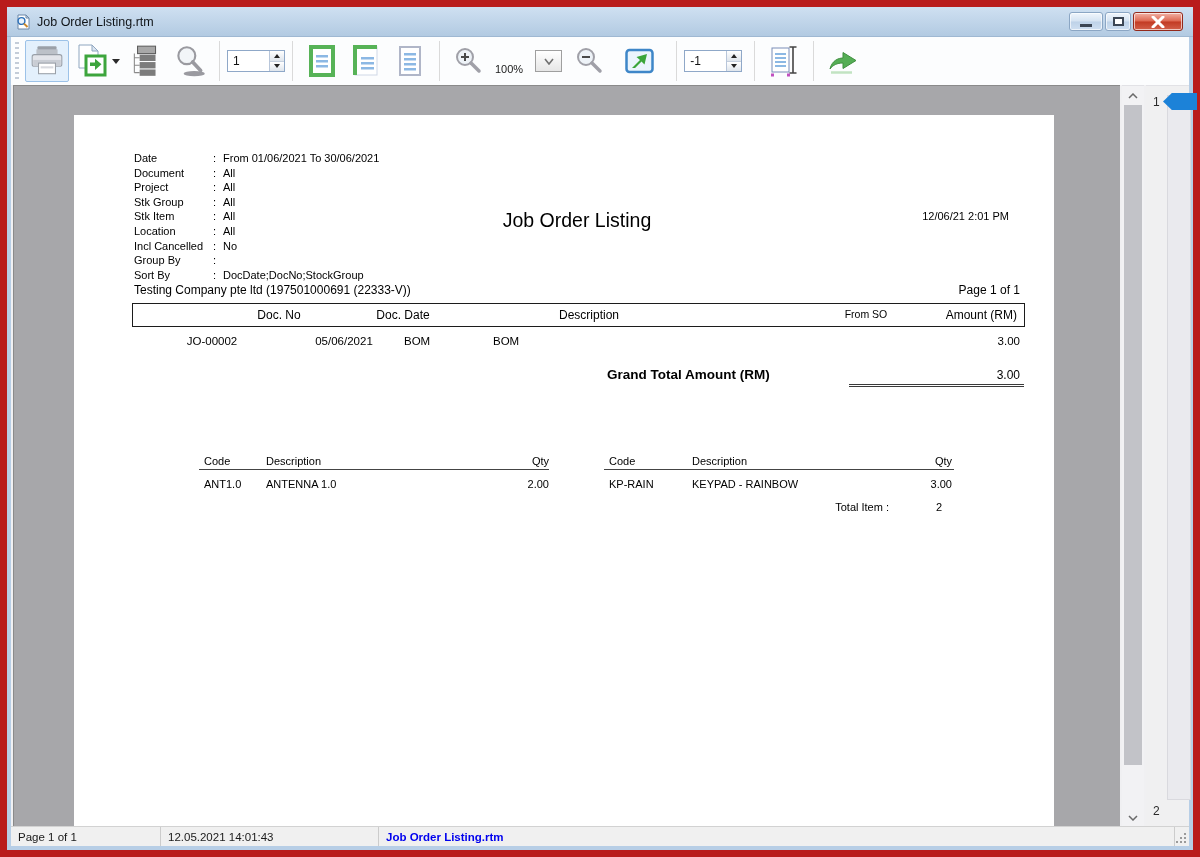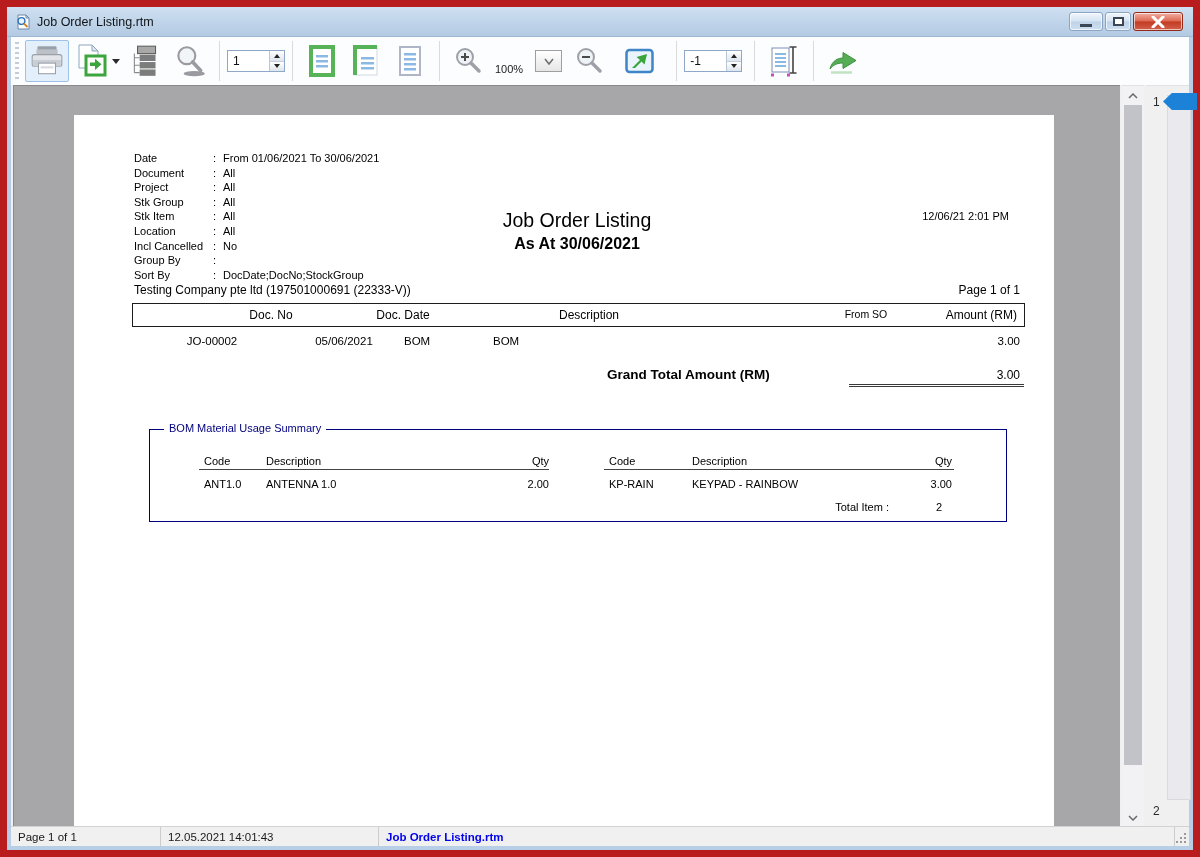--- a/index.html
+++ b/index.html
@@ -82,21 +82,21 @@
   .f-label { width:79px; }
   .f-colon { width:10px; }
   .rpt-title { left:203px; top:94px; width:600px; text-align:center; font-size:19.5px; font-weight:normal; }
   .rpt-subtitle { left:203px; top:120px; width:600px; text-align:center; font-size:16px; font-weight:bold; }
   .printed-at { right:45px; top:95px; font-size:11px; }
   .company { left:60px; top:168px; font-size:12px; }
   .pagelabel { right:34px; top:168px; font-size:12px; }
 
   .hdrbox { left:58px; top:188px; width:893px; height:24px; border:1px solid #1c1c1c; font-size:12px; }
   .hdrbox span { position:absolute; top:4px; }
-  .h-docno { left:88px; width:100px; text-align:center; }
+  .h-docno { left:96px; width:100px; text-align:center; }
   .h-docdate { left:210px; width:120px; text-align:center; }
   .h-desc { left:396px; width:120px; text-align:center; }
   .h-fromso { left:673px; width:120px; text-align:center; font-size:10.5px; }
   .h-amt { right:7px; }
 
   .datarow { top:220px; left:0; width:980px; height:14px; font-size:11.5px;padding-left:34px; }
   .datarow span { position:absolute; }
   .d-docno { left:88px; width:100px; text-align:center; }
   .d-docdate { left:210px; width:120px; text-align:center; }
   .d-group { left:330px; }
@@ -345,21 +345,20 @@
               <span></span>
             </div>
           <div class="f-row">
               <span class="f-label">Sort By</span>
               <span class="f-colon">:</span>
               <span>DocDate;DocNo;StockGroup</span>
             </div>
         </div>
 
         <div class="abs rpt-title">Job Order Listing</div>
-        <div class="abs rpt-subtitle">As At 30/06/2021</div>
         <div class="abs printed-at">12/06/21 2:01 PM</div>
         <div class="abs company">Testing Company pte ltd (197501000691 (22333-V))</div>
         <div class="abs pagelabel">Page 1 of 1</div>
 
         <div class="abs hdrbox">
           <span class="h-docno">Doc. No</span>
           <span class="h-docdate">Doc. Date</span>
           <span class="h-desc">Description</span>
           <span class="h-fromso">From SO</span>
           <span class="h-amt">Amount (RM)</span>
@@ -370,23 +369,20 @@
           <span class="d-docdate">05/06/2021</span>
           <span class="d-group">BOM</span>
           <span class="d-desc">BOM</span>
           <span class="d-amt">3.00</span>
         </div>
 
         <div class="abs gt-label">Grand Total Amount (RM)</div>
         <div class="abs gt-value">3.00</div>
         <div class="abs gt-line"></div>
 
-        <div class="abs bombox">
-          <span class="bom-legend">BOM Material Usage Summary</span>
-        </div>
         <div class="abs bom-hdr c-code-l">Code</div>
         <div class="abs bom-hdr hsm c-desc-l">Description</div>
         <div class="abs bom-hdr c-qty-l">Qty</div>
         <div class="abs bom-uline-l"></div>
         <div class="abs bom-hdr c-code-r">Code</div>
         <div class="abs bom-hdr hsm c-desc-r">Description</div>
         <div class="abs bom-hdr c-qty-r">Qty</div>
         <div class="abs bom-uline-r"></div>
 
         <div class="abs bom-row c-code-l">ANT1.0</div>

